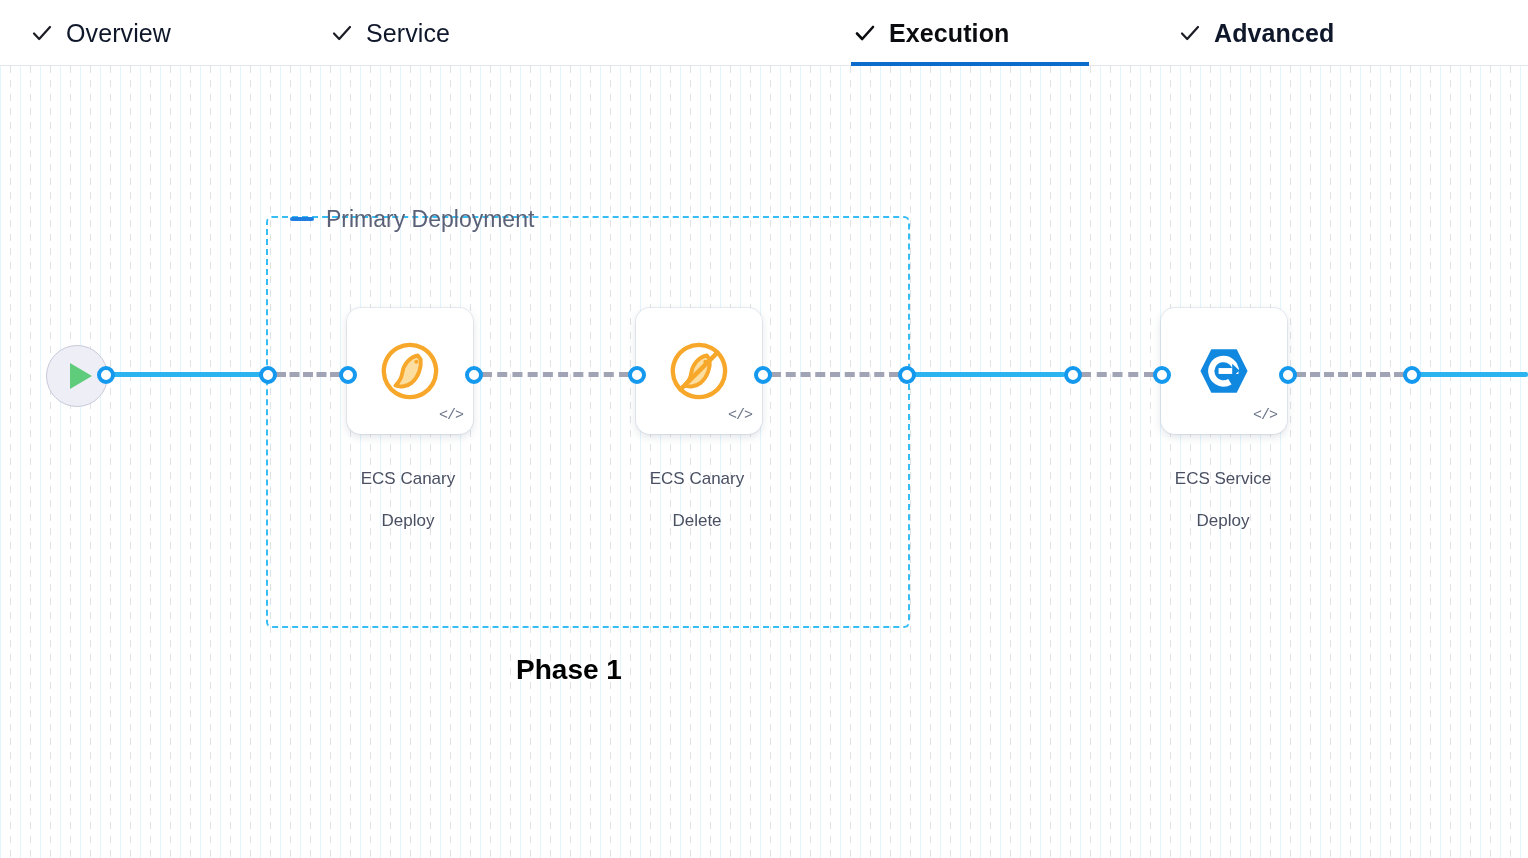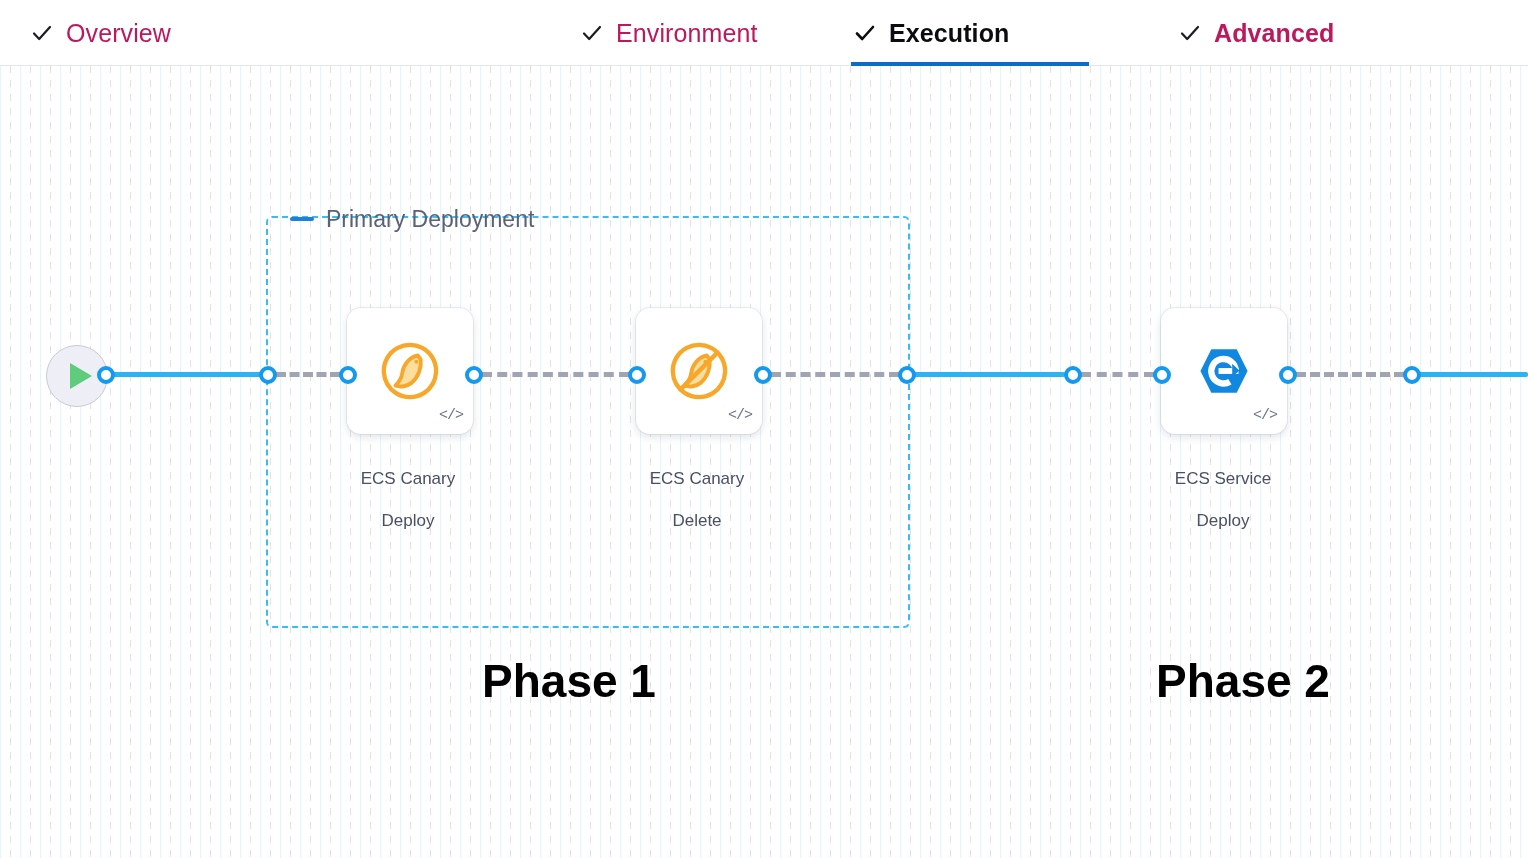--- a/index.html
+++ b/index.html
@@ -37,21 +37,21 @@
     box-sizing: border-box;
   }
   .tab .check {
     width: 20px;
     height: 20px;
     flex: 0 0 20px;
     display: block;
   }
   .tab .tab-label {
     font-size: 25px;
-    color: #be185d;
+    color: #0f172a;
     letter-spacing: 0.1px;
     white-space: nowrap;
   }
   .tab.active .tab-label {
     color: #0b0c10;
     font-weight: bold;
   }
   .tab.active::after {
     content: "";
     position: absolute;
@@ -228,42 +228,42 @@
     height: 0;
     border-left: 22px solid #5fcc7c;
     border-top: 13px solid transparent;
     border-bottom: 13px solid transparent;
     margin-left: 7px;
   }
 
   
   .phase-label {
     position: absolute;
-    font-size: 46px;
+    font-size: 28px;
     font-weight: bold;
     color: #000000;
     text-align: center;
     white-space: nowrap;
   }
 </style>
 </head>
 <body>
 
 <div class="tabbar">
   <div class="tab" style="left: 28px; width: 196px;">
     <svg class="check" viewBox="0 0 20 20">
         <path d="M2 10.5 L7.2 16 L18 4" fill="none" stroke="#1c1d24" stroke-width="2.2" stroke-linecap="round" stroke-linejoin="round"></path>
       </svg>
     <span class="tab-label">Overview</span>
   </div>
-  <div class="tab" style="left: 578px; width: 230px;">
+  <div class="tab" style="left: 328px; width: 166px;">
     <svg class="check" viewBox="0 0 20 20">
         <path d="M2 10.5 L7.2 16 L18 4" fill="none" stroke="#1c1d24" stroke-width="2.2" stroke-linecap="round" stroke-linejoin="round"></path>
       </svg>
-    <span class="tab-label">Environment</span>
+    <span class="tab-label">Service</span>
   </div>
   <div class="tab active" style="left: 851px; width: 238px;">
     <svg class="check" viewBox="0 0 20 20">
         <path d="M2 10.5 L7.2 16 L18 4" fill="none" stroke="#0b0c10" stroke-width="2.6" stroke-linecap="round" stroke-linejoin="round"></path>
       </svg>
     <span class="tab-label">Execution</span>
   </div>
   <div class="tab" style="left: 1176px; width: 198px; font-weight: bold;">
     <svg class="check" viewBox="0 0 20 20">
         <path d="M2 10.5 L7.2 16 L18 4" fill="none" stroke="#1c1d24" stroke-width="2.2" stroke-linecap="round" stroke-linejoin="round"></path>
@@ -346,16 +346,15 @@
         <div class="port" style="left: 628px; top: 300px;"></div>
         <div class="port" style="left: 754px; top: 300px;"></div>
         <div class="port" style="left: 898px; top: 300px;"></div>
         <div class="port" style="left: 1064px; top: 300px;"></div>
         <div class="port" style="left: 1153px; top: 300px;"></div>
         <div class="port" style="left: 1279px; top: 300px;"></div>
         <div class="port" style="left: 1403px; top: 300px;"></div>
       </div>
 
     <div class="phase-label" id="phase-0" style="left: 449px; top: 588px; width: 240px;">Phase 1</div>
-    <div class="phase-label" id="phase-1" style="left: 1123px; top: 588px; width: 240px;">Phase 2</div>
 
   </div>
 </div>
 
 </body></html>

